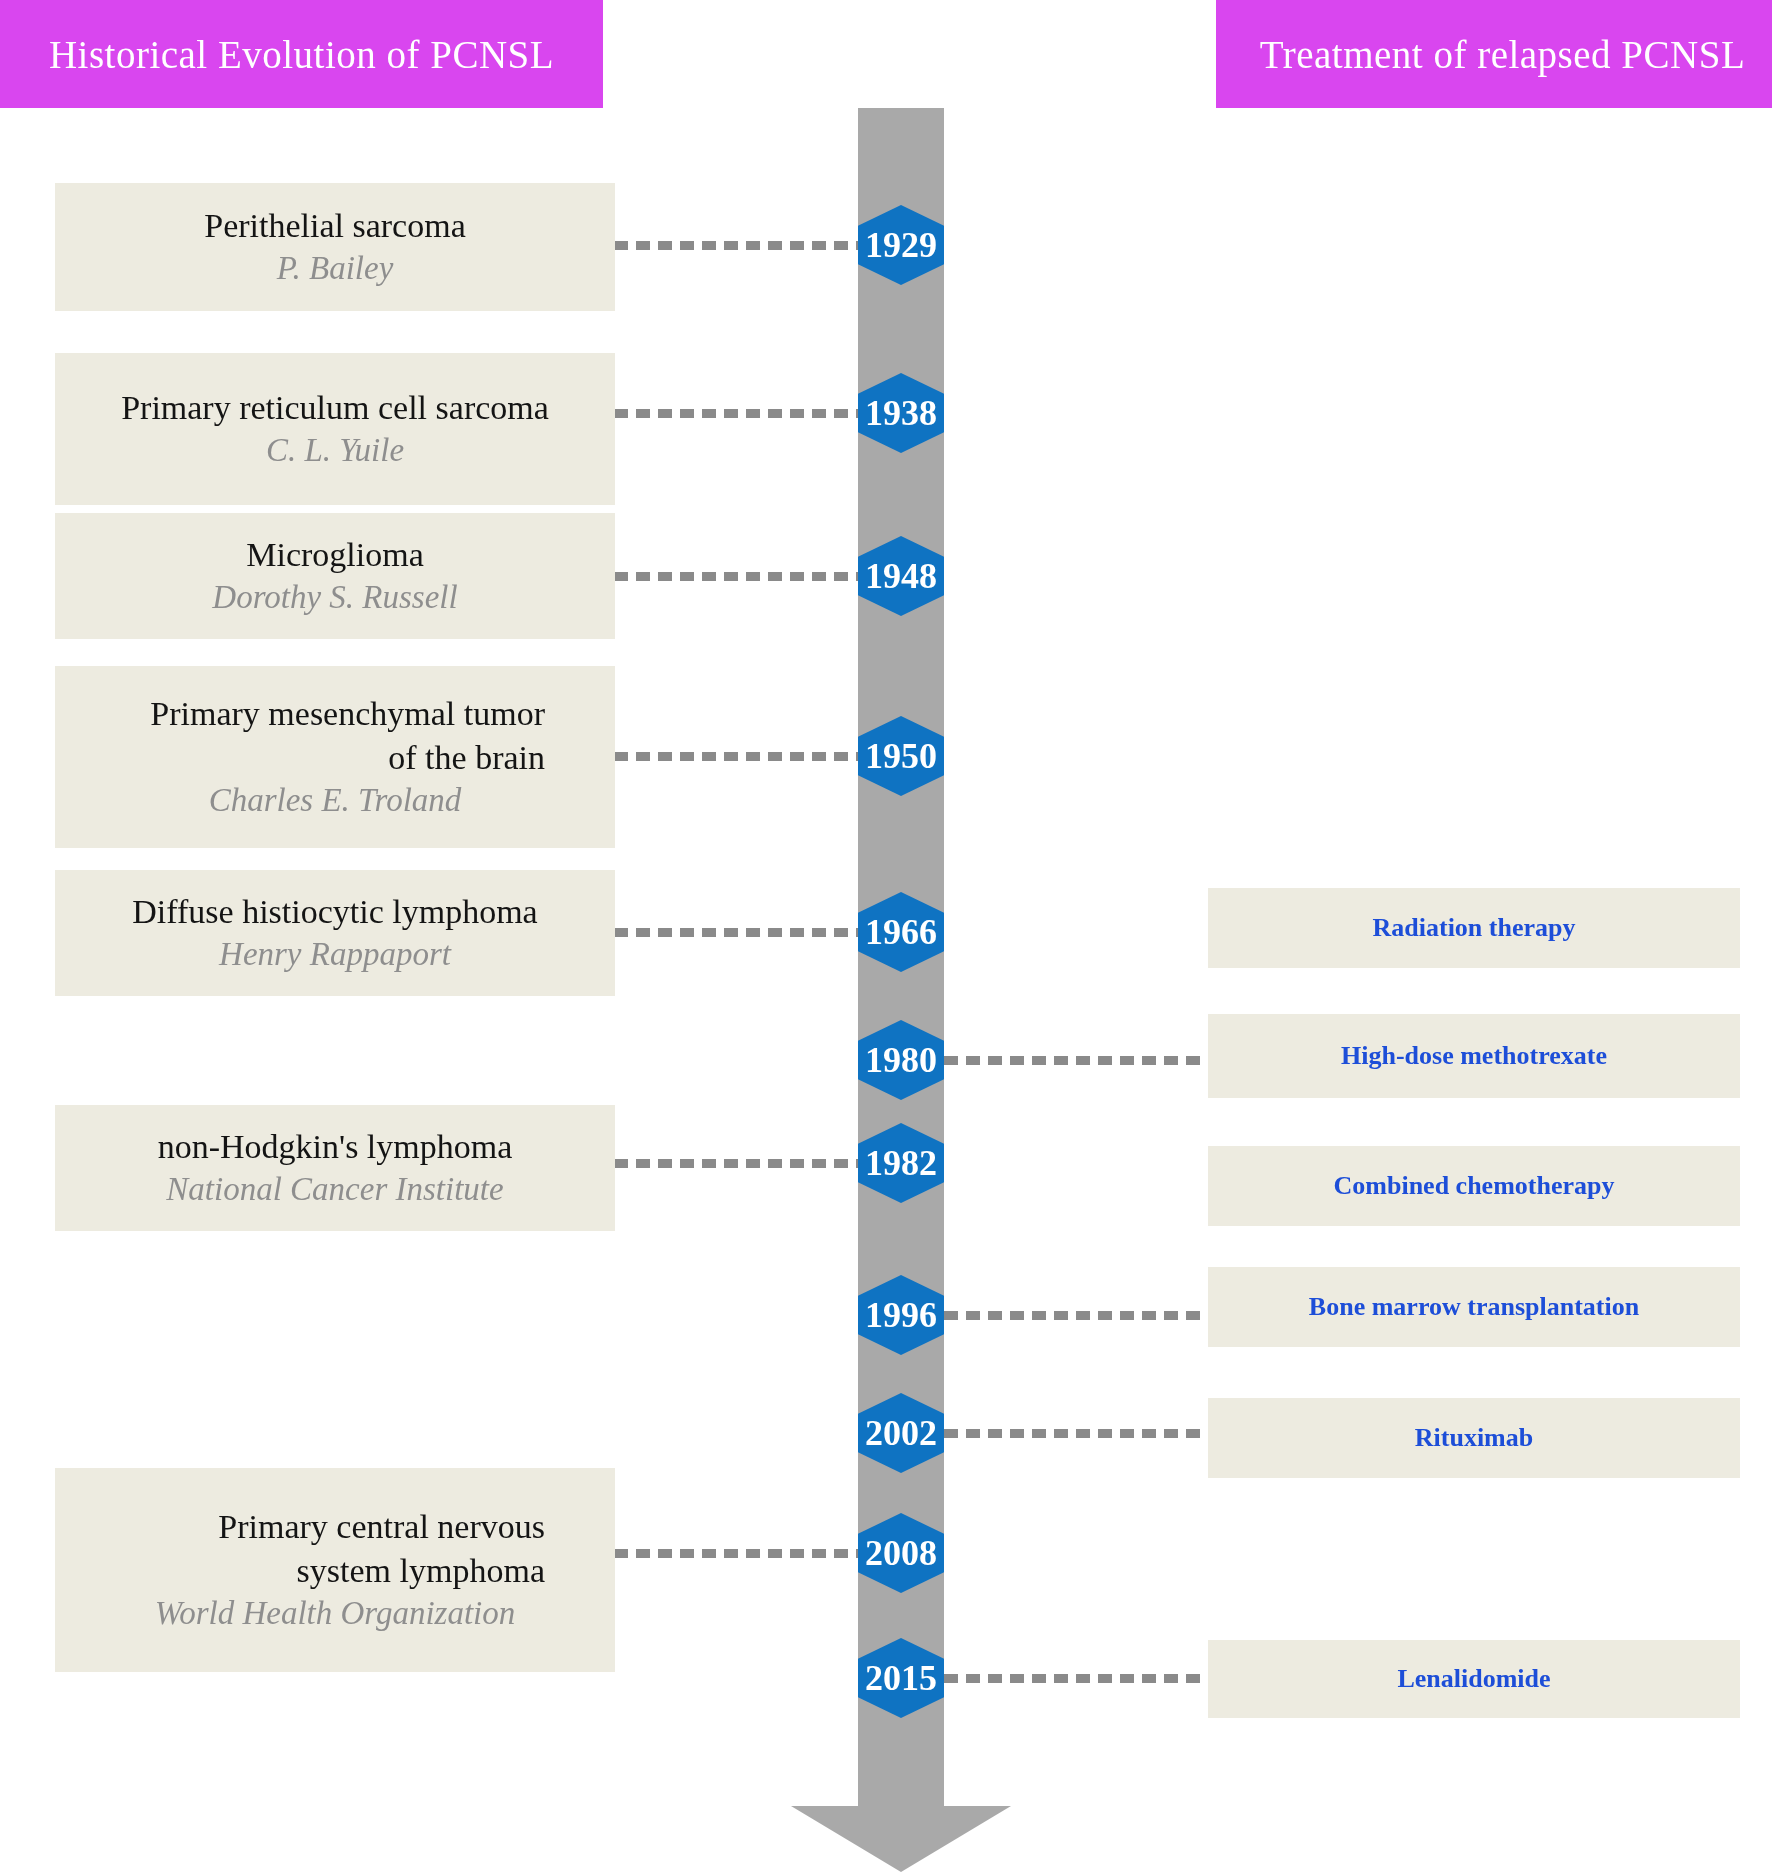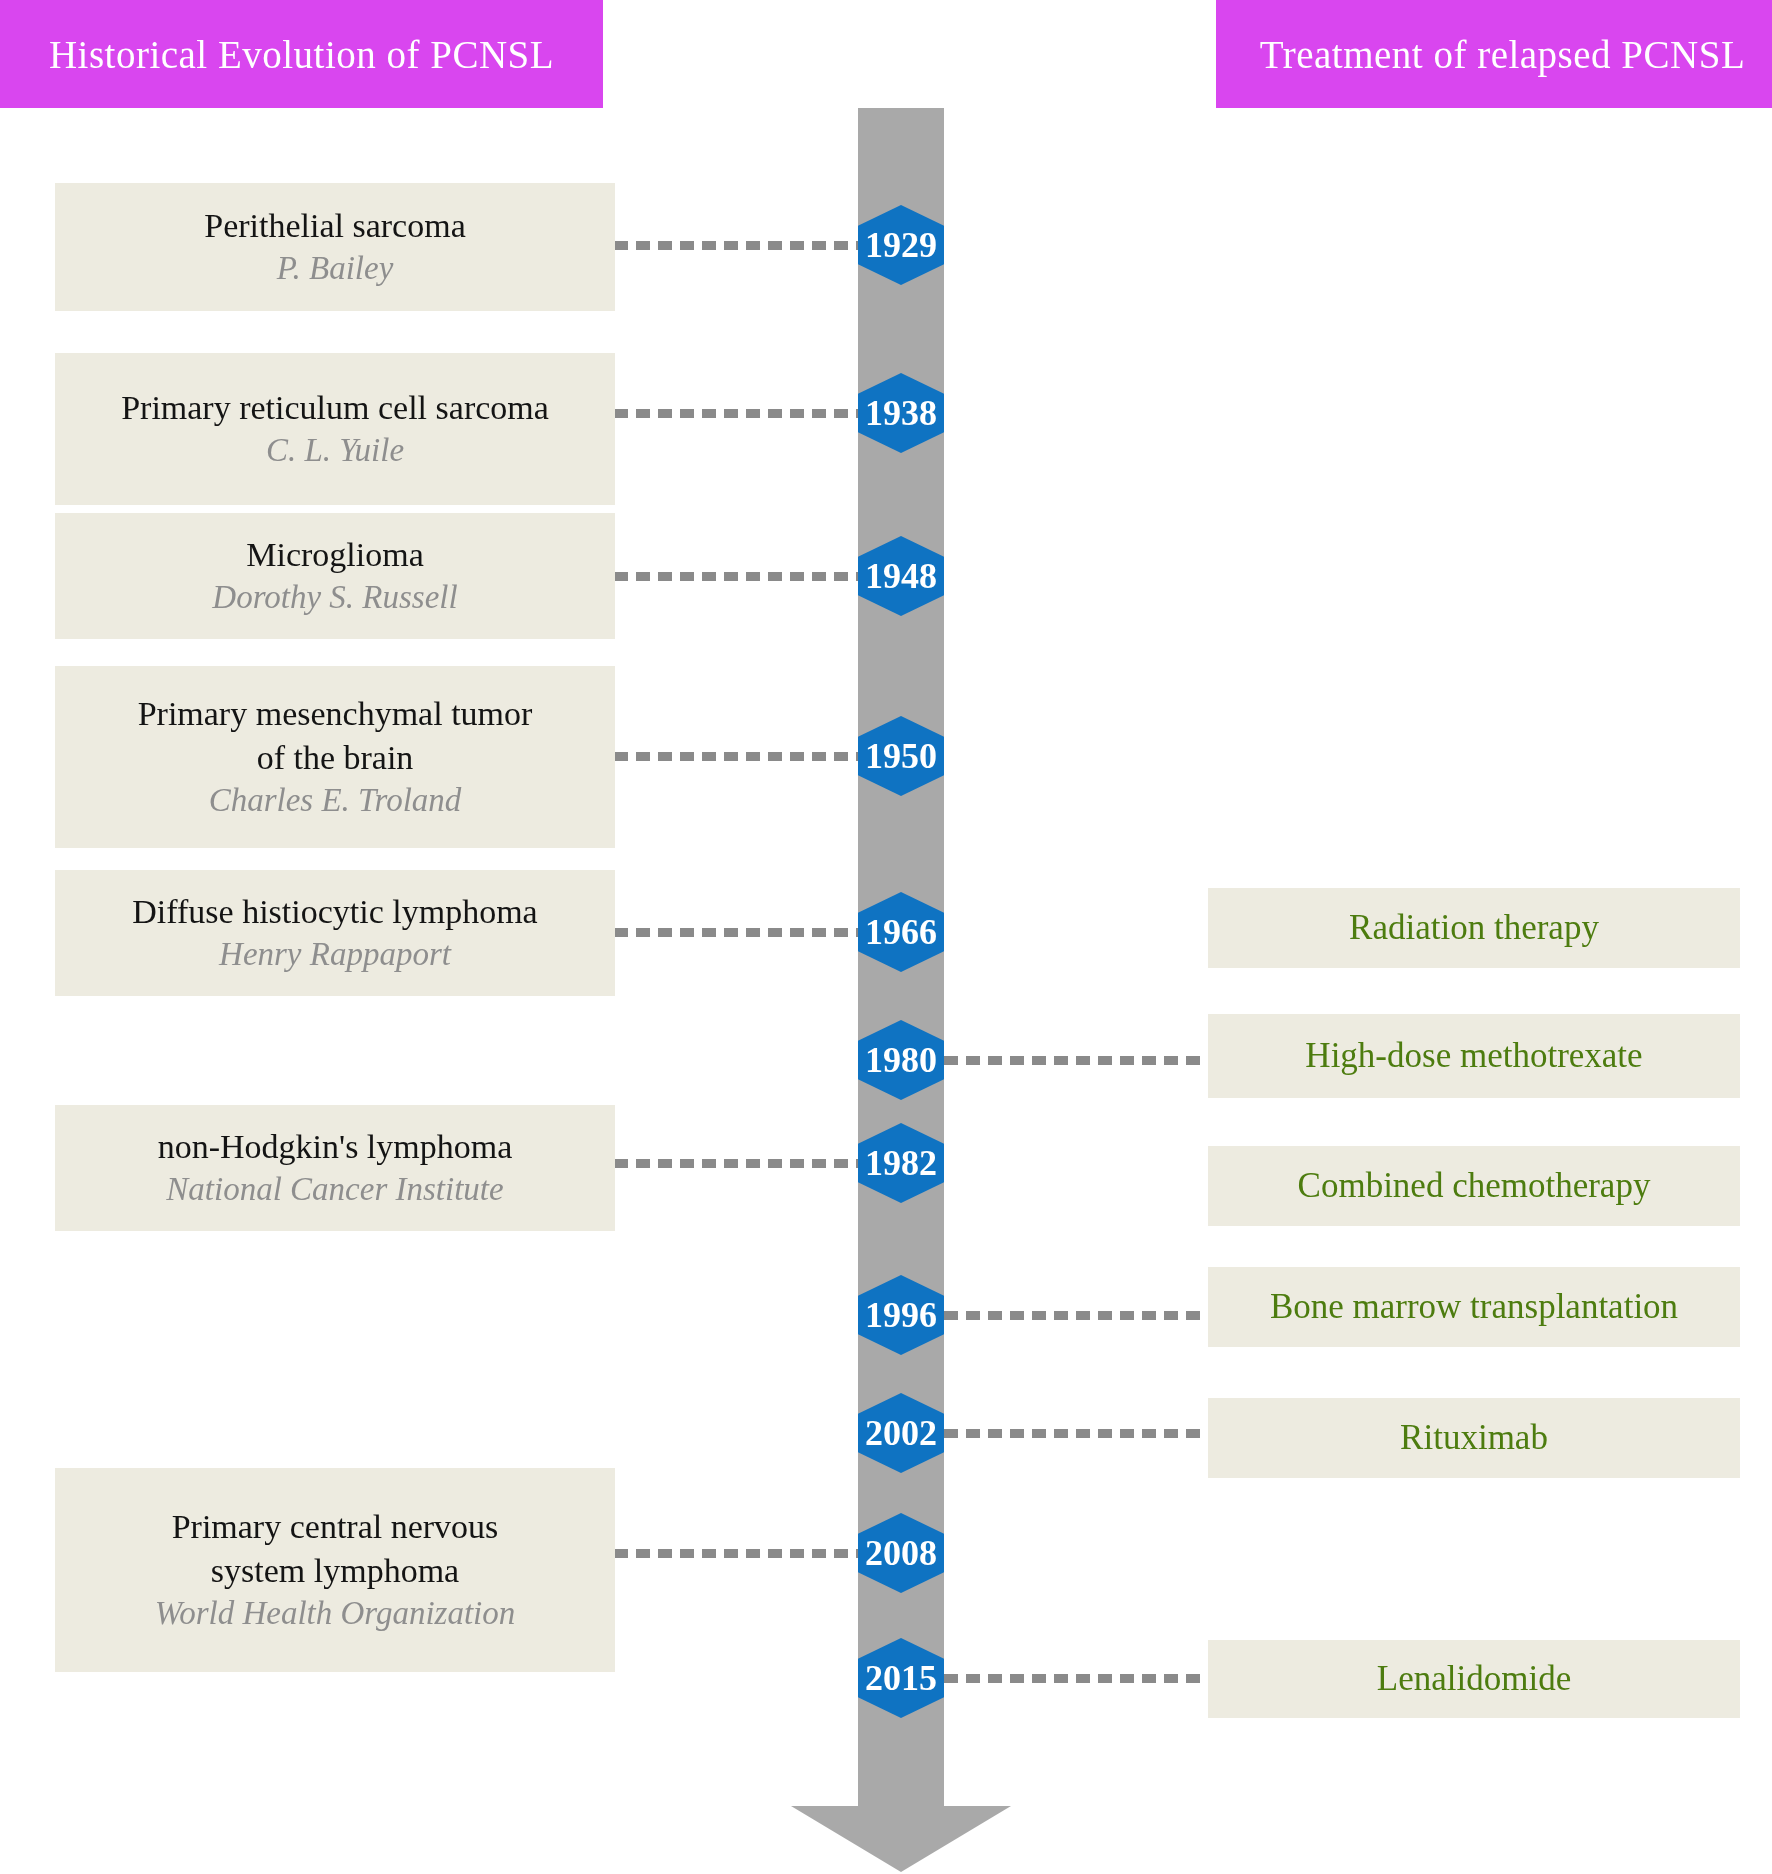--- a/index.html
+++ b/index.html
@@ -73,39 +73,40 @@
   .dash.right { left: 944px; width: 264px; }
 
   
   .box {
     position: absolute;
     background: #edebe0;
     display: flex;
     flex-direction: column;
     align-items: center;
     justify-content: center;
-    text-align: center;
+    text-align: right;
   }
   .box.left-col  { left: 55px;   width: 560px; }
   .box.right-col { left: 1208px; width: 532px; }
   .box .title {
     color: #141414;
     font-size: 34px;
     line-height: 1.28;
   }
   .box .title.narrow { max-width: 420px; }
   .box .author {
     color: #8e8e8e;
     font-style: italic;
     font-size: 33px;
     line-height: 1.3;
   }
   .box .treatment {
-    color: #4d7c0f;
-    font-size: 35px;
+    color: #1d4ed8;
+    font-size: 26px;
+    font-weight: bold;
   }
 </style>
 </head>
 <body>
 
 <div id="figure">
 
   <div id="hdr-left" class="hdr">Historical Evolution of PCNSL</div>
   <div id="hdr-right" class="hdr">Treatment of relapsed PCNSL</div>
 

